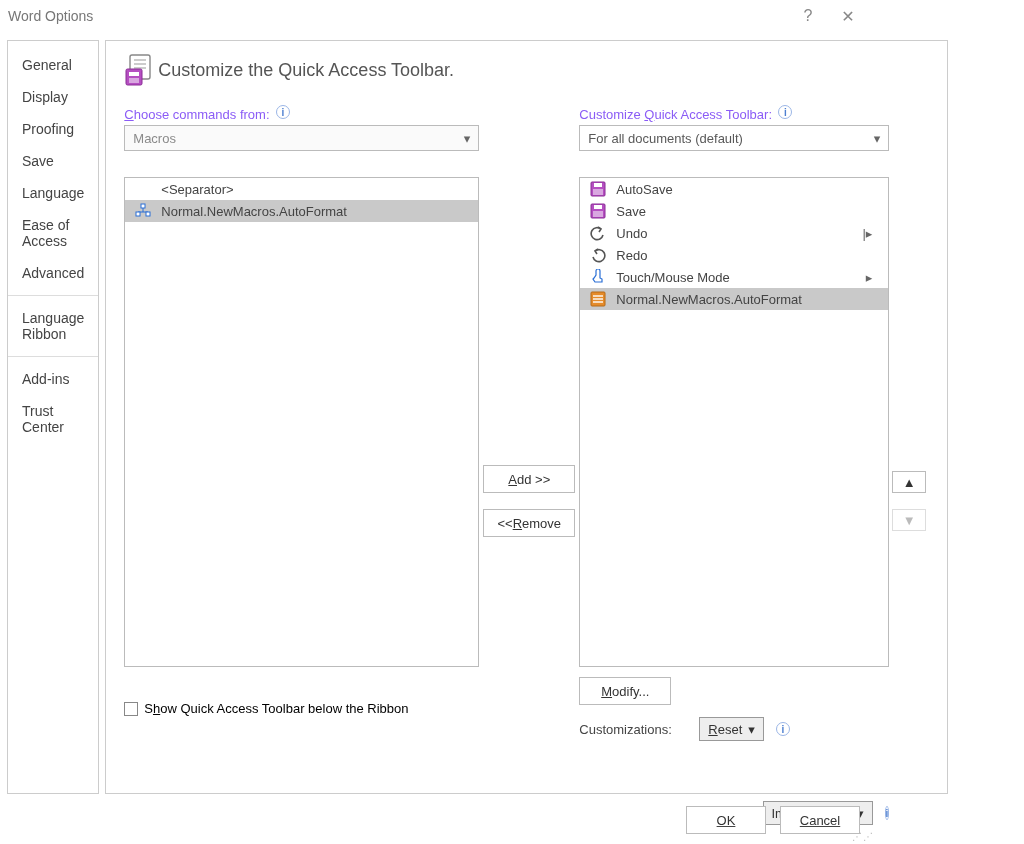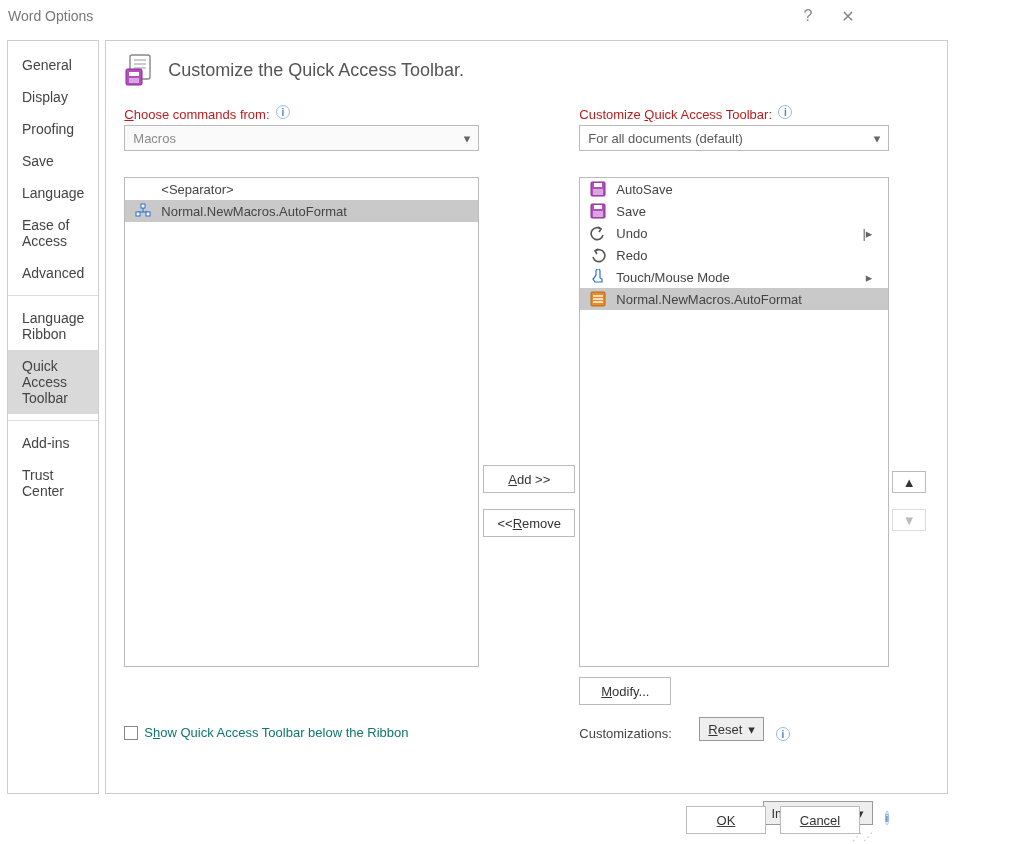--- a/index.html
+++ b/index.html
@@ -7,47 +7,47 @@
   .window { width:876px; height:844px; position:relative; background:#fff; }
   .titlebar { height:32px; display:flex; align-items:center; padding:0 8px; color:#777; font-size:14px; }
   .titlebar .spacer { flex:1; }
   .titlebar .sysbtn { width:40px; text-align:center; font-size:16px; color:#888; cursor:pointer; }
   .body { position:absolute; top:40px; left:7px; right:7px; bottom:50px; display:flex; gap:6px; }
   .sidebar { width:170px; border:1px solid #ccc; padding:8px 0; }
   .side-item { padding:8px 14px; font-size:14px; color:#444; cursor:pointer; }
   .side-item.selected { background:#d9d9d9; }
   .side-sep { border-top:1px solid #ddd; margin:6px 0; }
   .main { flex:1; border:1px solid #ccc; padding:12px 18px 12px 18px; position:relative; }
-  .heading-row { display:flex; align-items:center; gap:10px; margin-bottom:18px; }
+  .heading-row { display:flex; align-items:center; gap:0; margin-bottom:18px; }
   .heading-row .title { font-size:18px; color:#555; }
   .qat-icon { width:34px; height:34px; position:relative; }
   .qat-icon svg { width:34px; height:34px; }
   .info-i { width:14px; height:14px; display:inline-flex; align-items:center; justify-content:center; border:1px solid #9bb6e6; color:#4d7fd1; border-radius:50%; font-size:10px; font-weight:bold; vertical-align:top; margin-left:2px; }
-  .label { font-size:13px; color:#b91c1c; margin-bottom:4px; }
+  .label { font-size:13px; color:#8b5cf6; margin-bottom:4px; }
   .combo { border:1px solid #bbb; background:#fff; height:26px; display:flex; align-items:center; padding:0 8px; font-size:13px; color:#595959; justify-content:space-between; cursor:pointer; }
   .combo .caret { color:#666; }
   .combo.disabled { color:#8a8a8a; background:#fafafa; }
   .panes { display:flex; align-items:stretch; margin-top:12px; }
   .listbox { border:1px solid #bbb; background:#fff; height:490px; overflow:auto; font-size:13px; }
   .listbox .row { display:flex; align-items:center; gap:10px; padding:3px 10px; height:22px; cursor:pointer; }
   .listbox .row .icon { width:16px; height:16px; display:flex; align-items:center; justify-content:center; }
   .listbox .row .icon svg { width:16px; height:16px; }
   .listbox .row.selected { background:#c9c9c9; }
   .listbox .row .tail { margin-left:auto; color:#666; padding-right:6px; }
   .left-col { width:355px; display:flex; flex-direction:column; }
   .right-col { width:310px; display:flex; flex-direction:column; }
   .middle-col { width:100px; display:flex; flex-direction:column; align-items:center; justify-content:center; gap:16px; }
   .btn { border:1px solid #bbb; background:#fff; height:28px; min-width:92px; padding:0 10px; font-size:13px; color:#333; cursor:pointer; display:inline-flex; align-items:center; justify-content:center; }
   .btn.small { min-width:34px; height:22px; padding:0; }
   .updown-col { width:40px; display:flex; flex-direction:column; align-items:center; justify-content:center; gap:16px; }
   .below-right { margin-top:10px; display:flex; flex-direction:column; gap:12px; }
-  .row-flex { display:flex; align-items:flex-end; gap:10px; }
+  .row-flex { display:flex; align-items:center; gap:10px; }
   .rt-label { font-size:13px; color:#444; min-width:110px; }
   .dropdown-btn { border:1px solid #999; background:#eee; height:24px; padding:0 8px; font-size:13px; color:#333; display:inline-flex; align-items:center; gap:6px; cursor:pointer; }
-  .checkbox-row { display:flex; align-items:center; gap:6px; font-size:13px; color:#0f766e; margin-top:58px; }
+  .checkbox-row { display:flex; align-items:center; gap:6px; font-size:13px; color:#000000; margin-top:34px; }
   .checkbox { width:14px; height:14px; border:1px solid #888; background:#fff; cursor:pointer; }
   .footer { position:absolute; bottom:10px; right:16px; display:flex; gap:14px;text-decoration:underline; }
   .footer .btn { min-width:80px; }
   .top-grid { display:grid; grid-template-columns:355px 100px 310px 40px; column-gap:0; }
   .top-grid .cell-label { min-height:20px; }
   .resize-grip { position:absolute; right:2px; bottom:2px; color:#bbb; font-size:10px; letter-spacing:1px; pointer-events:none; }
 </style>
 </head>
 <body>
 
@@ -63,21 +63,20 @@
     <div class="sidebar">
       <div class="side-item"><span>General</span></div>
       <div class="side-item"><span>Display</span></div>
       <div class="side-item"><span>Proofing</span></div>
       <div class="side-item"><span>Save</span></div>
       <div class="side-item"><span>Language</span></div>
       <div class="side-item"><span>Ease of Access</span></div>
       <div class="side-item"><span>Advanced</span></div>
       <div class="side-sep"></div>
       <div class="side-item"><span>Language Ribbon</span></div>
-      <div class="side-item selected"><span>Quick Access Toolbar</span></div>
       <div class="side-sep"></div>
       <div class="side-item"><span>Add-ins</span></div>
       <div class="side-item"><span>Trust Center</span></div>
     </div>
 
     <div class="main">
       <div class="heading-row">
         <span class="qat-icon">
           <svg viewBox="0 0 34 34">
             <rect x="6" y="2" width="20" height="24" rx="2" fill="#fff" stroke="#888" stroke-width="1.4"></rect>

